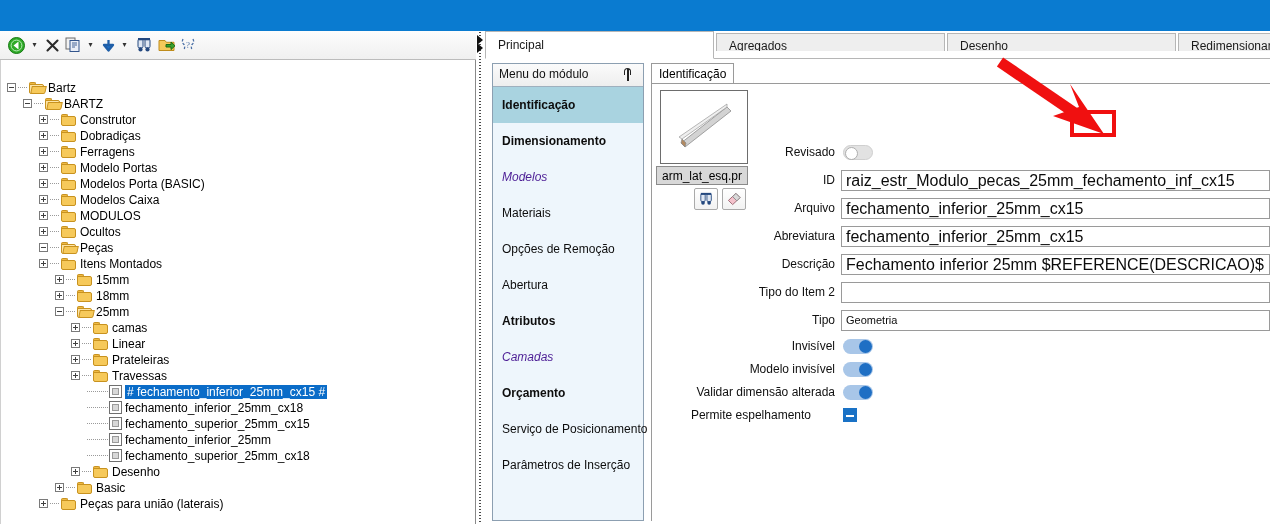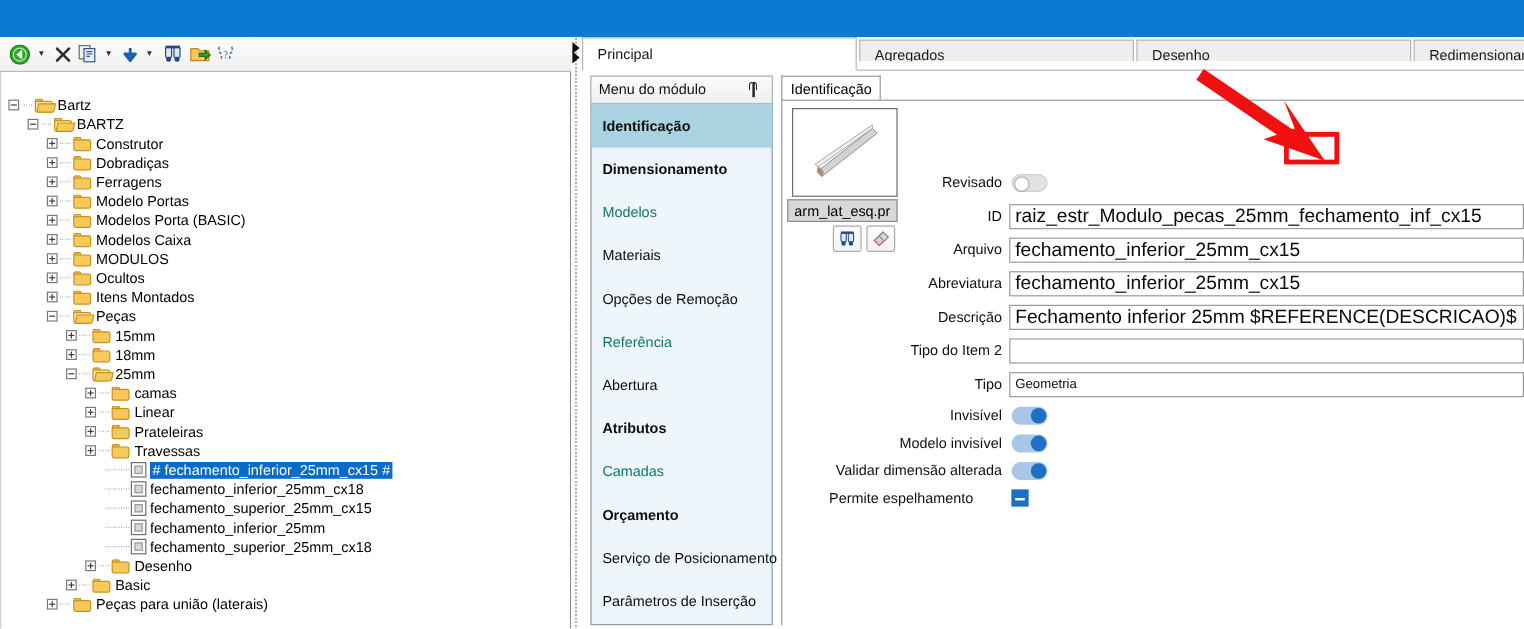--- a/index.html
+++ b/index.html
@@ -79,21 +79,21 @@
             border:1px solid #8c9fb1;box-sizing:border-box;}
   .modpanel-hdr{height:22px;line-height:21px;background:linear-gradient(#fbfbfb,#eeeeee);
                 border-bottom:1px solid #9fb0be;font-size:12px;padding-left:6px;position:relative;color:#111;}
   .pin{position:absolute;right:9px;top:4px;width:12px;height:14px;}
   .pin:before{content:"";position:absolute;left:2px;top:0;width:7px;height:7px;border:1.4px solid #222;
               border-radius:4px 4px 0 0;border-bottom:none;box-sizing:border-box;}
   .pin:after{content:"";position:absolute;left:5px;top:1px;width:1.5px;height:12px;background:#222;}
   .moditem{height:36px;line-height:36px;padding-left:9px;font-size:12px;color:#0d0d0d;white-space:nowrap;}
   .moditem.bold{font-weight:bold;}
   .moditem.selected{background:#a9d3e0;font-weight:bold;}
-  .moditem.disabled{color:#0f766e;font-weight:normal;}
+  .moditem.disabled{color:#4c1d95;font-style:italic;font-weight:normal;}
 
   
   .inner-tabstrip{position:absolute;left:166px;top:4px;width:619px;height:21px;}
   .inner-tab{position:absolute;left:0;top:0;height:21px;line-height:20px;padding:0 7px;
              background:#fff;border:1px solid #9a9a9a;border-bottom:none;font-size:12px;box-sizing:border-box;}
   .inner-tab-fill{position:absolute;left:84px;top:19px;right:0;height:2px;border-bottom:1px solid #9a9a9a;}
 
   .formpanel{position:absolute;left:166px;top:24px;width:619px;height:438px;
              border-left:1px solid #9a9a9a;border-top:1px solid #9a9a9a;box-sizing:border-box;background:#fff;}
 
@@ -194,22 +194,22 @@
         <div class="trow"><span style="display:inline-block;width:6px"></span><span class="expander "></span><span class="dots"></span><span class="folder open"><span class="f-t"></span><span class="f-b"></span></span><span class="lbl">Bartz</span></div>
         <div class="trow"><span style="display:inline-block;width:22px"></span><span class="expander "></span><span class="dots"></span><span class="folder open"><span class="f-t"></span><span class="f-b"></span></span><span class="lbl">BARTZ</span></div>
         <div class="trow"><span style="display:inline-block;width:38px"></span><span class="expander plus"></span><span class="dots"></span><span class="folder"><span class="f-t"></span><span class="f-b"></span></span><span class="lbl">Construtor</span></div>
         <div class="trow"><span style="display:inline-block;width:38px"></span><span class="expander plus"></span><span class="dots"></span><span class="folder"><span class="f-t"></span><span class="f-b"></span></span><span class="lbl">Dobradiças</span></div>
         <div class="trow"><span style="display:inline-block;width:38px"></span><span class="expander plus"></span><span class="dots"></span><span class="folder"><span class="f-t"></span><span class="f-b"></span></span><span class="lbl">Ferragens</span></div>
         <div class="trow"><span style="display:inline-block;width:38px"></span><span class="expander plus"></span><span class="dots"></span><span class="folder"><span class="f-t"></span><span class="f-b"></span></span><span class="lbl">Modelo Portas</span></div>
         <div class="trow"><span style="display:inline-block;width:38px"></span><span class="expander plus"></span><span class="dots"></span><span class="folder"><span class="f-t"></span><span class="f-b"></span></span><span class="lbl">Modelos Porta (BASIC)</span></div>
         <div class="trow"><span style="display:inline-block;width:38px"></span><span class="expander plus"></span><span class="dots"></span><span class="folder"><span class="f-t"></span><span class="f-b"></span></span><span class="lbl">Modelos Caixa</span></div>
         <div class="trow"><span style="display:inline-block;width:38px"></span><span class="expander plus"></span><span class="dots"></span><span class="folder"><span class="f-t"></span><span class="f-b"></span></span><span class="lbl">MODULOS</span></div>
         <div class="trow"><span style="display:inline-block;width:38px"></span><span class="expander plus"></span><span class="dots"></span><span class="folder"><span class="f-t"></span><span class="f-b"></span></span><span class="lbl">Ocultos</span></div>
+        <div class="trow"><span style="display:inline-block;width:38px"></span><span class="expander "></span><span class="dots"></span><span class="folder open"><span class="f-t"></span><span class="f-b"></span></span><span class="lbl">Peças</span></div>
         <div class="trow"><span style="display:inline-block;width:38px"></span><span class="expander plus"></span><span class="dots"></span><span class="folder"><span class="f-t"></span><span class="f-b"></span></span><span class="lbl">Itens Montados</span></div>
-        <div class="trow"><span style="display:inline-block;width:38px"></span><span class="expander "></span><span class="dots"></span><span class="folder open"><span class="f-t"></span><span class="f-b"></span></span><span class="lbl">Peças</span></div>
         <div class="trow"><span style="display:inline-block;width:54px"></span><span class="expander plus"></span><span class="dots"></span><span class="folder"><span class="f-t"></span><span class="f-b"></span></span><span class="lbl">15mm</span></div>
         <div class="trow"><span style="display:inline-block;width:54px"></span><span class="expander plus"></span><span class="dots"></span><span class="folder"><span class="f-t"></span><span class="f-b"></span></span><span class="lbl">18mm</span></div>
         <div class="trow"><span style="display:inline-block;width:54px"></span><span class="expander "></span><span class="dots"></span><span class="folder open"><span class="f-t"></span><span class="f-b"></span></span><span class="lbl">25mm</span></div>
         <div class="trow"><span style="display:inline-block;width:70px"></span><span class="expander plus"></span><span class="dots"></span><span class="folder"><span class="f-t"></span><span class="f-b"></span></span><span class="lbl">camas</span></div>
         <div class="trow"><span style="display:inline-block;width:70px"></span><span class="expander plus"></span><span class="dots"></span><span class="folder"><span class="f-t"></span><span class="f-b"></span></span><span class="lbl">Linear</span></div>
         <div class="trow"><span style="display:inline-block;width:70px"></span><span class="expander plus"></span><span class="dots"></span><span class="folder"><span class="f-t"></span><span class="f-b"></span></span><span class="lbl">Prateleiras</span></div>
         <div class="trow"><span style="display:inline-block;width:70px"></span><span class="expander plus"></span><span class="dots"></span><span class="folder"><span class="f-t"></span><span class="f-b"></span></span><span class="lbl">Travessas</span></div>
         <div class="trow sel"><span style="display:inline-block;width:86px"></span><span class="dots" style="width:21px"></span><span class="fileicon"></span><span class="lbl"># fechamento_inferior_25mm_cx15 #</span></div>
         <div class="trow"><span style="display:inline-block;width:86px"></span><span class="dots" style="width:21px"></span><span class="fileicon"></span><span class="lbl">fechamento_inferior_25mm_cx18</span></div>
         <div class="trow"><span style="display:inline-block;width:86px"></span><span class="dots" style="width:21px"></span><span class="fileicon"></span><span class="lbl">fechamento_superior_25mm_cx15</span></div>
@@ -241,21 +241,20 @@
         <div class="modpanel-hdr">
           <span>Menu do módulo</span>
           <span class="pin"></span>
         </div>
         <div id="modlist">
             <div class="moditem selected"><span>Identificação</span></div>
             <div class="moditem bold"><span>Dimensionamento</span></div>
             <div class="moditem disabled"><span>Modelos</span></div>
             <div class="moditem"><span>Materiais</span></div>
             <div class="moditem"><span>Opções de Remoção</span></div>
-            <div class="moditem disabled"><span>Referência</span></div>
             <div class="moditem"><span>Abertura</span></div>
             <div class="moditem bold"><span>Atributos</span></div>
             <div class="moditem disabled"><span>Camadas</span></div>
             <div class="moditem bold"><span>Orçamento</span></div>
             <div class="moditem"><span>Serviço de Posicionamento</span></div>
             <div class="moditem"><span>Parâmetros de Inserção</span></div>
           </div>
       </div>
 
       <div class="inner-tabstrip">

